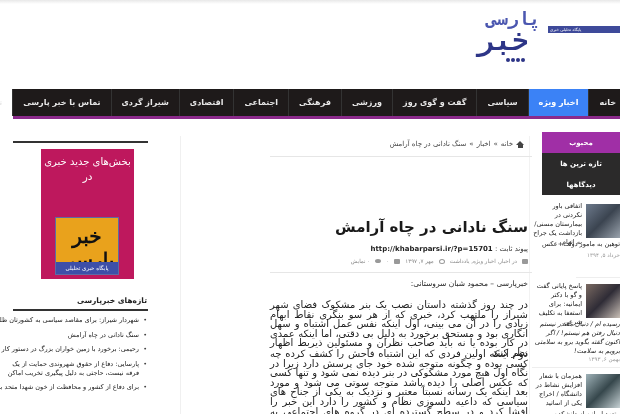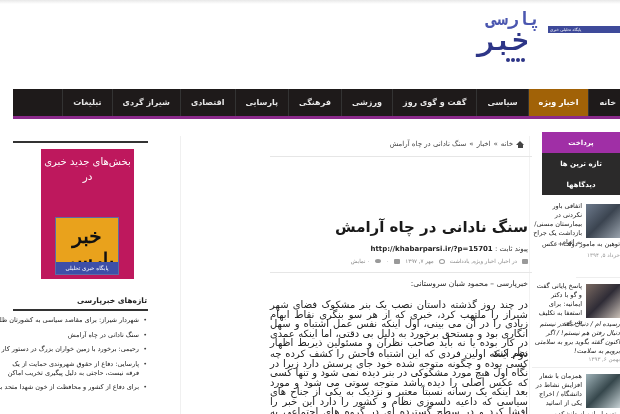--- a/index.html
+++ b/index.html
@@ -14,21 +14,21 @@
   .logo .tagline { position: absolute; left: 80px; top: 20px; font-size: 4px; color: #fff; line-height: 7px; white-space: nowrap; direction: rtl; }
   .logo .word { position: absolute; font-family: Liberation Mono, monospace; color: #2d3587; font-weight: bold; direction: rtl; white-space: nowrap; }
   .logo .w1 { left: 8px; top: 18px; font-size: 28px; }
   .logo .w2 { left: 16px; top: 2px; font-size: 18px; color: #4b57b0; }
   .logo .dots { position: absolute; left: 36px; top: 52px; width: 20px; height: 4px; display: flex; gap: 1px; }
   .logo .dots span { width: 4px; height: 4px; border-radius: 50%; background: #2d3587; }
 
   
   .nav { position: absolute; top: 89px; left: 13px; width: 607px; height: 30px; background: #1e1a1a; border-bottom: 3px solid #8b2a8b; direction: rtl; display: flex; align-items: stretch; }
   .nav-item { color: #e8e8e8; font-size: 8px; font-weight: bold; padding: 0 10px; display: flex; align-items: center; border-left: 1px solid #333; white-space: nowrap; cursor: pointer; }
-  .nav-item.active { background: #a16207; color: #fff; }
+  .nav-item.active { background: #3b82f6; color: #fff; }
   .nav-item.first { padding-right: 4px; }
 
   
   .rsidebar { position: absolute; left: 542px; top: 132px; width: 78px; }
   .rs-tab { height: 21px; display: flex; align-items: center; justify-content: center; font-size: 7px; font-weight: bold; color: #fff; background: #2b2a2a; direction: rtl; cursor: pointer; }
   .rs-tab.active { background: #a02fa6; }
   .rs-list { position: absolute; left: -10px; top: 70px; width: 88px; }
   .rs-item { position: relative; height: 76px; direction: rtl; border-bottom: 1px solid #eee; }
   .rs-thumb { position: absolute; right: 0; top: 2px; width: 34px; height: 34px; background: linear-gradient(135deg, #6d7a8c, #3b4450 50%, #9aa3ad); }
   .rs-thumb.t2 { background: linear-gradient(135deg, #7a6a62, #2f2c36 50%, #c9bfb6); }
@@ -93,31 +93,32 @@
   </div>
 </div>
 
 <nav class="nav">
   <a class="nav-item first">خانه</a>
   <a class="nav-item active">اخبار ویژه</a>
   <a class="nav-item">سیاسی</a>
   <a class="nav-item">گفت و گوی روز</a>
   <a class="nav-item">ورزشی</a>
   <a class="nav-item">فرهنگی</a>
-  <a class="nav-item">پارسایی</a>
+  <a class="nav-item">اجتماعی</a>
   <a class="nav-item">اقتصادی</a>
   <a class="nav-item">شیراز گردی</a>
+  <a class="nav-item">تماس با خبر پارسی</a>
   <a class="nav-item">تبلیغات</a>
 </nav>
 
 <div class="col-sep"></div>
 <div class="col-sep2"></div>
 
 <aside class="rsidebar">
-  <div class="rs-tab active">پرداخت</div>
+  <div class="rs-tab active">محبوب</div>
   <div class="rs-tab">تازه ترین ها</div>
   <div class="rs-tab">دیدگاهها</div>
 
   <div class="rs-list">
     <div class="rs-item" style="height:76px;margin-left:44px;">
       <div class="rs-thumb"></div>
       <div class="rs-title">اتفاقی باور نکردنی در بیمارستان مسنی/بازداشت یک جراح به اتهام</div>
       <div class="rs-ext">توهین به مامور دولت+عکس</div>
       <div class="rs-date" style="top:50px;">خرداد ۵, ۱۳۹۴</div>
     </div>

